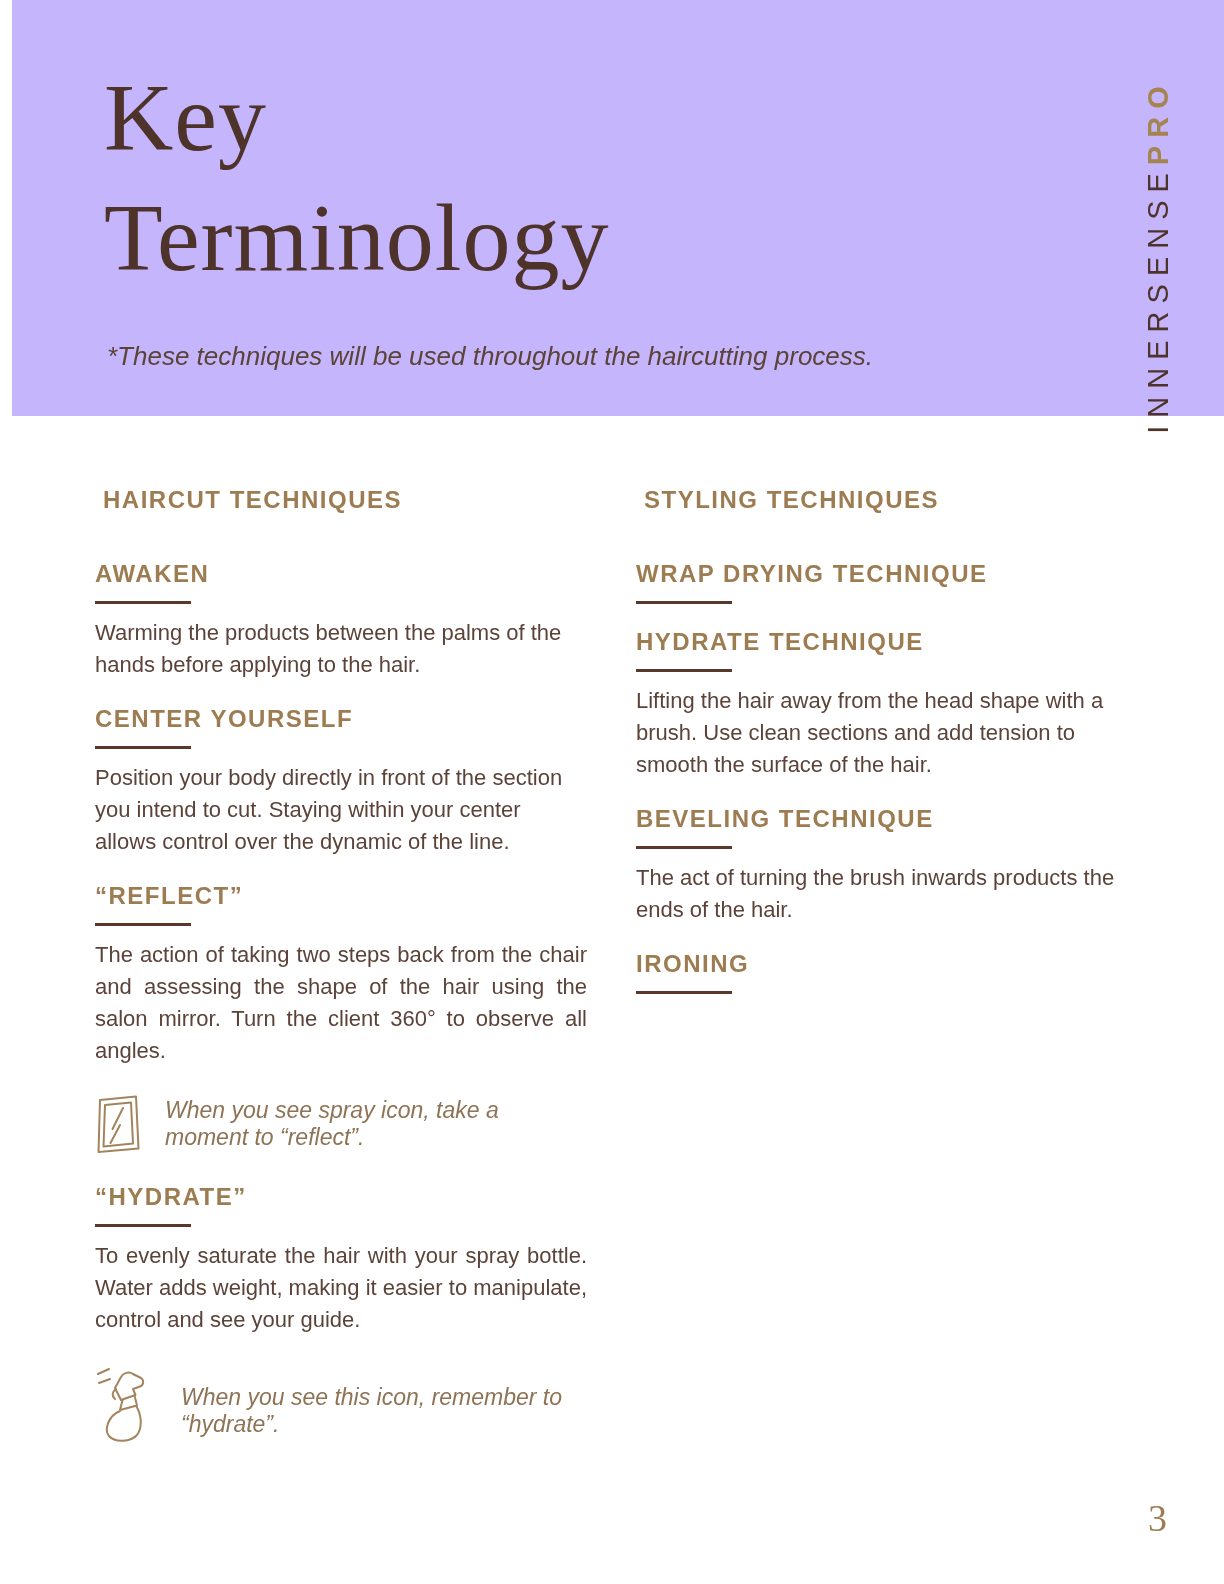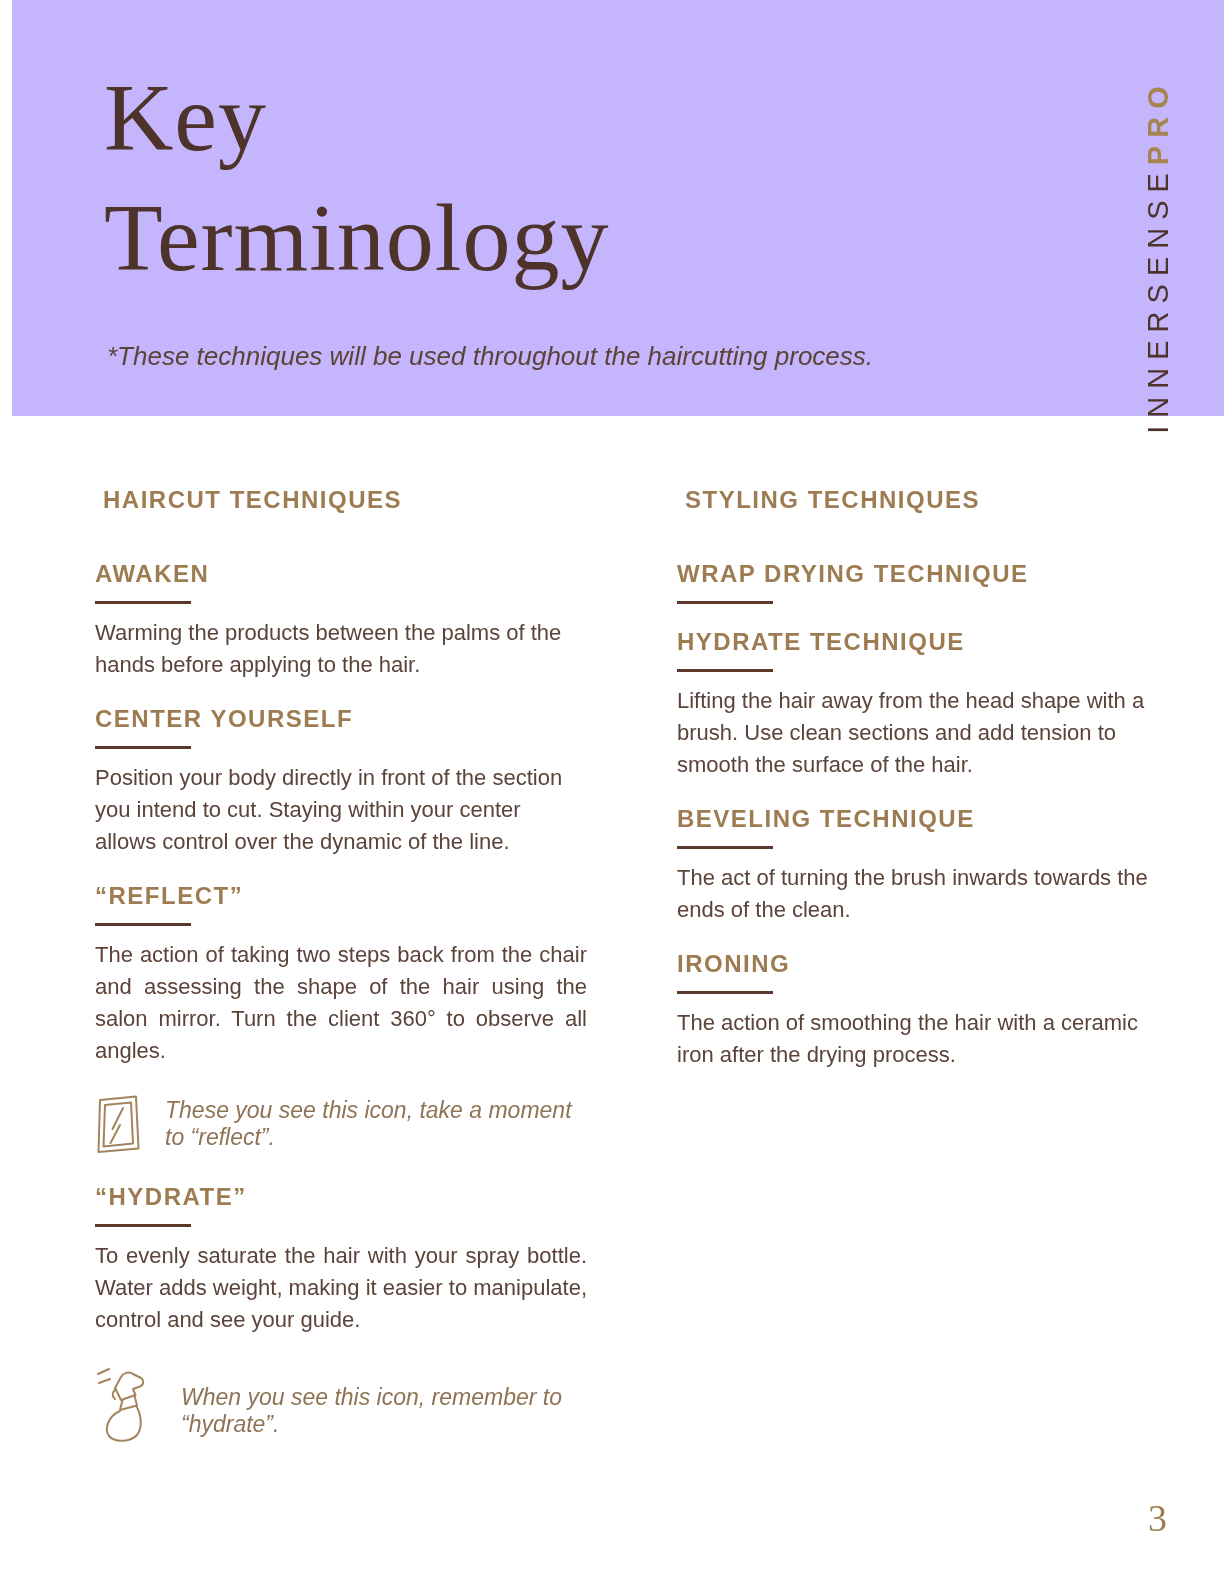--- a/index.html
+++ b/index.html
@@ -43,21 +43,21 @@
     color:#4e332a;
   }
   .brand-vertical .brand-pro {
     color:#a5854f;
     font-weight:bold;
   }
 
   
   .col { position:absolute; top:478px; width:492px; }
   .col-left  { left:95px;  }
-  .col-right { left:677px; }
+  .col-right { left:636px; }
 
   .category-heading {
     font-size:24px; font-weight:bold;
     letter-spacing:1.5px;
     color:#9d7c52;
     margin:8px;
   }
   .term { margin-top:24px; }
   .term-first { margin-top:46px; }
   .term-name {
@@ -135,21 +135,21 @@
     <p class="term-definition just">The action of taking two steps back from the chair and assessing the shape of the hair using the salon mirror. Turn the client 360° to observe all angles.</p>
     <div class="icon-row">
       <span class="icon-box">
         <svg width="46" height="62" viewBox="0 0 46 62" fill="none" stroke="#a3845d" stroke-width="2" stroke-linecap="round" stroke-linejoin="round">
           <path d="M5 7 L41 3.5 L43.5 55.5 L3.5 59 Z"></path>
           <path d="M10 12 L36 9.5 L38 50.5 L8.5 53.5 Z"></path>
           <line x1="28" y1="15" x2="17.5" y2="36"></line>
           <line x1="25" y1="32" x2="15.5" y2="50"></line>
         </svg>
       </span>
-      <span class="icon-caption">These you see this icon, take a moment to “reflect”.</span>
+      <span class="icon-caption">When you see spray icon, take a moment to “reflect”.</span>
     </div>
   </div>
 
   <div class="term">
     <h3 class="term-name">“HYDRATE”</h3>
     <div class="term-divider"></div>
     <p class="term-definition just">To evenly saturate the hair with your spray bottle. Water adds weight, making it easier to manipulate, control and see your guide.</p>
     <div class="icon-row">
       <span class="icon-box">
         <svg width="62" height="80" viewBox="0 0 62 80" fill="none" stroke="#a3845d" stroke-width="2" stroke-linecap="round" stroke-linejoin="round">
@@ -176,23 +176,22 @@
 
   <div class="term">
     <h3 class="term-name">HYDRATE TECHNIQUE</h3>
     <div class="term-divider"></div>
     <p class="term-definition">Lifting the hair away from the head shape with a brush. Use clean sections and add tension to smooth the surface of the hair.</p>
   </div>
 
   <div class="term">
     <h3 class="term-name">BEVELING TECHNIQUE</h3>
     <div class="term-divider"></div>
-    <p class="term-definition">The act of turning the brush inwards towards the ends of the clean.</p>
+    <p class="term-definition">The act of turning the brush inwards products the ends of the hair.</p>
   </div>
 
   <div class="term">
     <h3 class="term-name">IRONING</h3>
     <div class="term-divider"></div>
-    <p class="term-definition">The action of smoothing the hair with a ceramic iron after the drying process.</p>
   </div>
 </div>
 
 <div class="page-number">3</div>
 
 </body></html>

